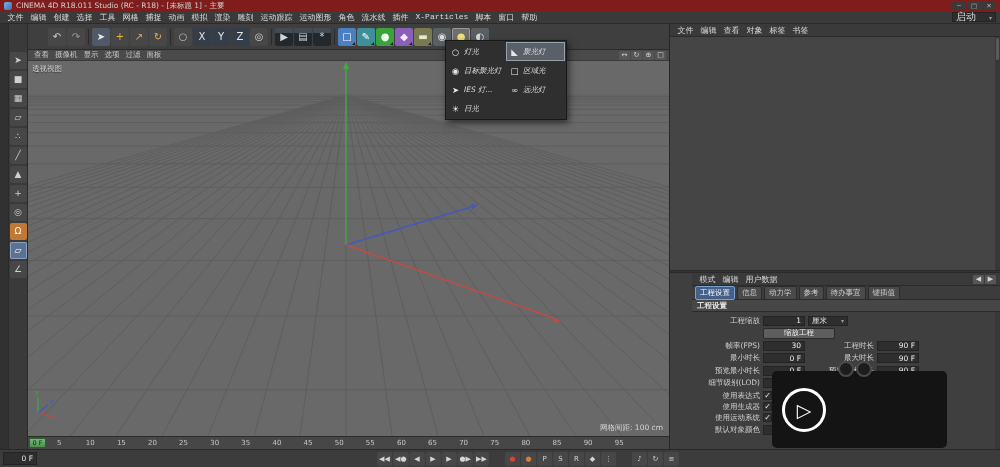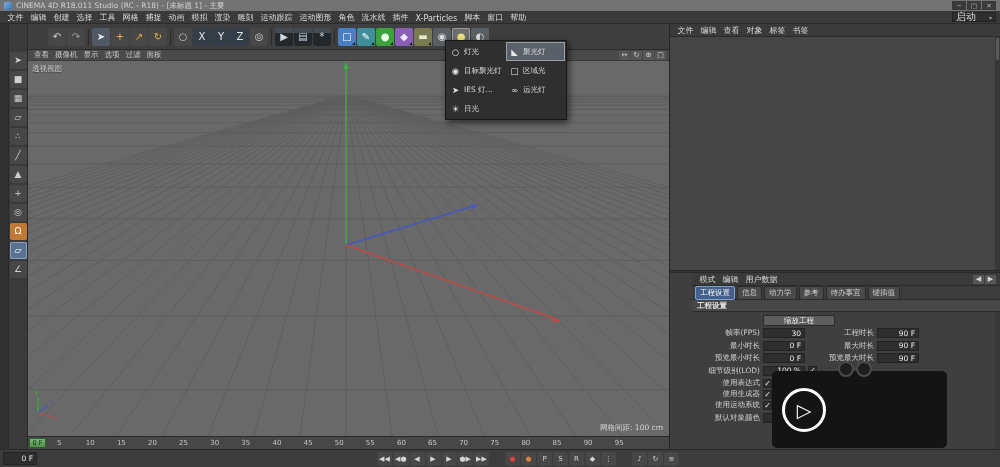--- a/index.html
+++ b/index.html
@@ -2,33 +2,33 @@
 <html><head>
 <meta charset="utf-8">
 <style>
   * { margin:0; padding:0; box-sizing:border-box; }
   html,body { background:#222; }
   .app { position:relative; width:1000px; height:467px; overflow:hidden;
          background:#3f3f3f; color:#d6d6d6;
          font-family:"DejaVu Sans","Liberation Sans",sans-serif; font-size:8px; }
 
   
-  .titlebar { height:11px; background:#737373; display:flex; align-items:center; gap:4px;
+  .titlebar { height:11px; background:#7f1d1d; display:flex; align-items:center; gap:4px;
               padding:0 4px; font-size:7.5px; color:#cfcfcf; }
   .app-icon { width:8px; height:8px; border-radius:2px;
               background:linear-gradient(135deg,#7fb2e8,#3a6fb0); flex:0 0 auto; }
   .title-text { white-space:nowrap; overflow:hidden; }
   .win-controls { margin-left:auto; display:flex; gap:1px; }
   .wc { width:14px; height:9px; display:flex; align-items:center; justify-content:center;
         font-size:6.5px; color:#bbb; background:#3a3a3a; }
 
   
   .menubar { height:13px; background:#3a3a3a; border-bottom:1px solid #2b2b2b;
              display:flex; align-items:center; padding:0 4px; }
-  .menu-items { display:flex; align-items:flex-end; }
+  .menu-items { display:flex; align-items:flex-start;font-family:Liberation Mono, monospace; }
   .menu-item { padding:0 3.5px; font-size:8px; color:#dcdcdc; cursor:default; white-space:nowrap; }
   .layout-select { margin-left:auto; width:44px; height:10px; background:#2e2e2e;
                    border:1px solid #232323; display:flex; align-items:center;
                    padding:0 3px; font-size:10px; color:#ddd; }
   .layout-select::after { content:"▾"; margin-left:auto; font-size:6px; color:#999; }
 
   
   .main { display:flex; height:425px; }
   .left-strip { width:9px; background:#313131; border-right:1px solid #2a2a2a; }
   .left-tools { width:19px; background:#3a3a3a; border-right:1px solid #2a2a2a;
@@ -126,21 +126,21 @@
             font-size:7px; color:#d5d5d5; display:flex; align-items:center; justify-content:center; }
 
   
   .popup { position:absolute; left:445px; top:40px; width:122px; z-index:40;
            background:#2f2f2f; border:1px solid #181818; box-shadow:2px 3px 7px rgba(0,0,0,.55);
            display:flex; padding:1px; font-size:7.5px; }
   .popup-col { flex:1; display:flex; flex-direction:column; }
   .popup-item { height:19px; display:flex; align-items:center; gap:3px; padding:0 3px; color:#ddd; }
   .popup-item.highlighted { background:#5a6068; box-shadow:0 0 0 1px #98a0aa inset; }
   .popup-icon { width:11px; text-align:center; font-size:8.5px; color:#e8e8e8; flex:0 0 auto; }
-  .popup-label { white-space:nowrap; overflow:hidden; }
+  .popup-label { white-space:nowrap; overflow:hidden;font-style:italic; }
 
   
   .watermark { position:absolute; left:772px; top:371px; width:175px; height:77px; z-index:50;
                background:#141414; border-radius:5px; display:flex; align-items:center;
                gap:9px; padding:0 10px; }
   .wm-dot { position:absolute; top:-10px; width:16px; height:16px; border-radius:50%;
             background:#1d1d1d; border:2px solid #4a4a4a; }
   .wm-dot.d1 { left:66px; } .wm-dot.d2 { left:84px; }
   .wm-logo { width:44px; height:44px; border:3px solid #fff; border-radius:50%; color:#fff;
              display:flex; align-items:center; justify-content:center; font-size:19px; flex:0 0 auto; }
@@ -486,20 +486,25 @@
             <div class="am-tab">信息</div>
             <div class="am-tab">动力学</div>
             <div class="am-tab">参考</div>
             <div class="am-tab">待办事宜</div>
             <div class="am-tab">键插值</div>
           </div>
         <div class="am-section">工程设置</div>
 
         <div class="am-fields">
           <div class="frow">
+            <div class="flabel">工程缩放</div>
+            <div class="fvalue">1</div>
+            <div class="fselect">厘米</div>
+          </div>
+          <div class="frow">
             <div class="fbtn">缩放工程</div>
           </div>
           <div class="frow">
             <div class="flabel">帧率(FPS)</div>
             <div class="fvalue">30</div>
             <div class="flabel l2">工程时长</div>
             <div class="fvalue">90 F</div>
           </div>
           <div class="frow">
             <div class="flabel">最小时长</div>

